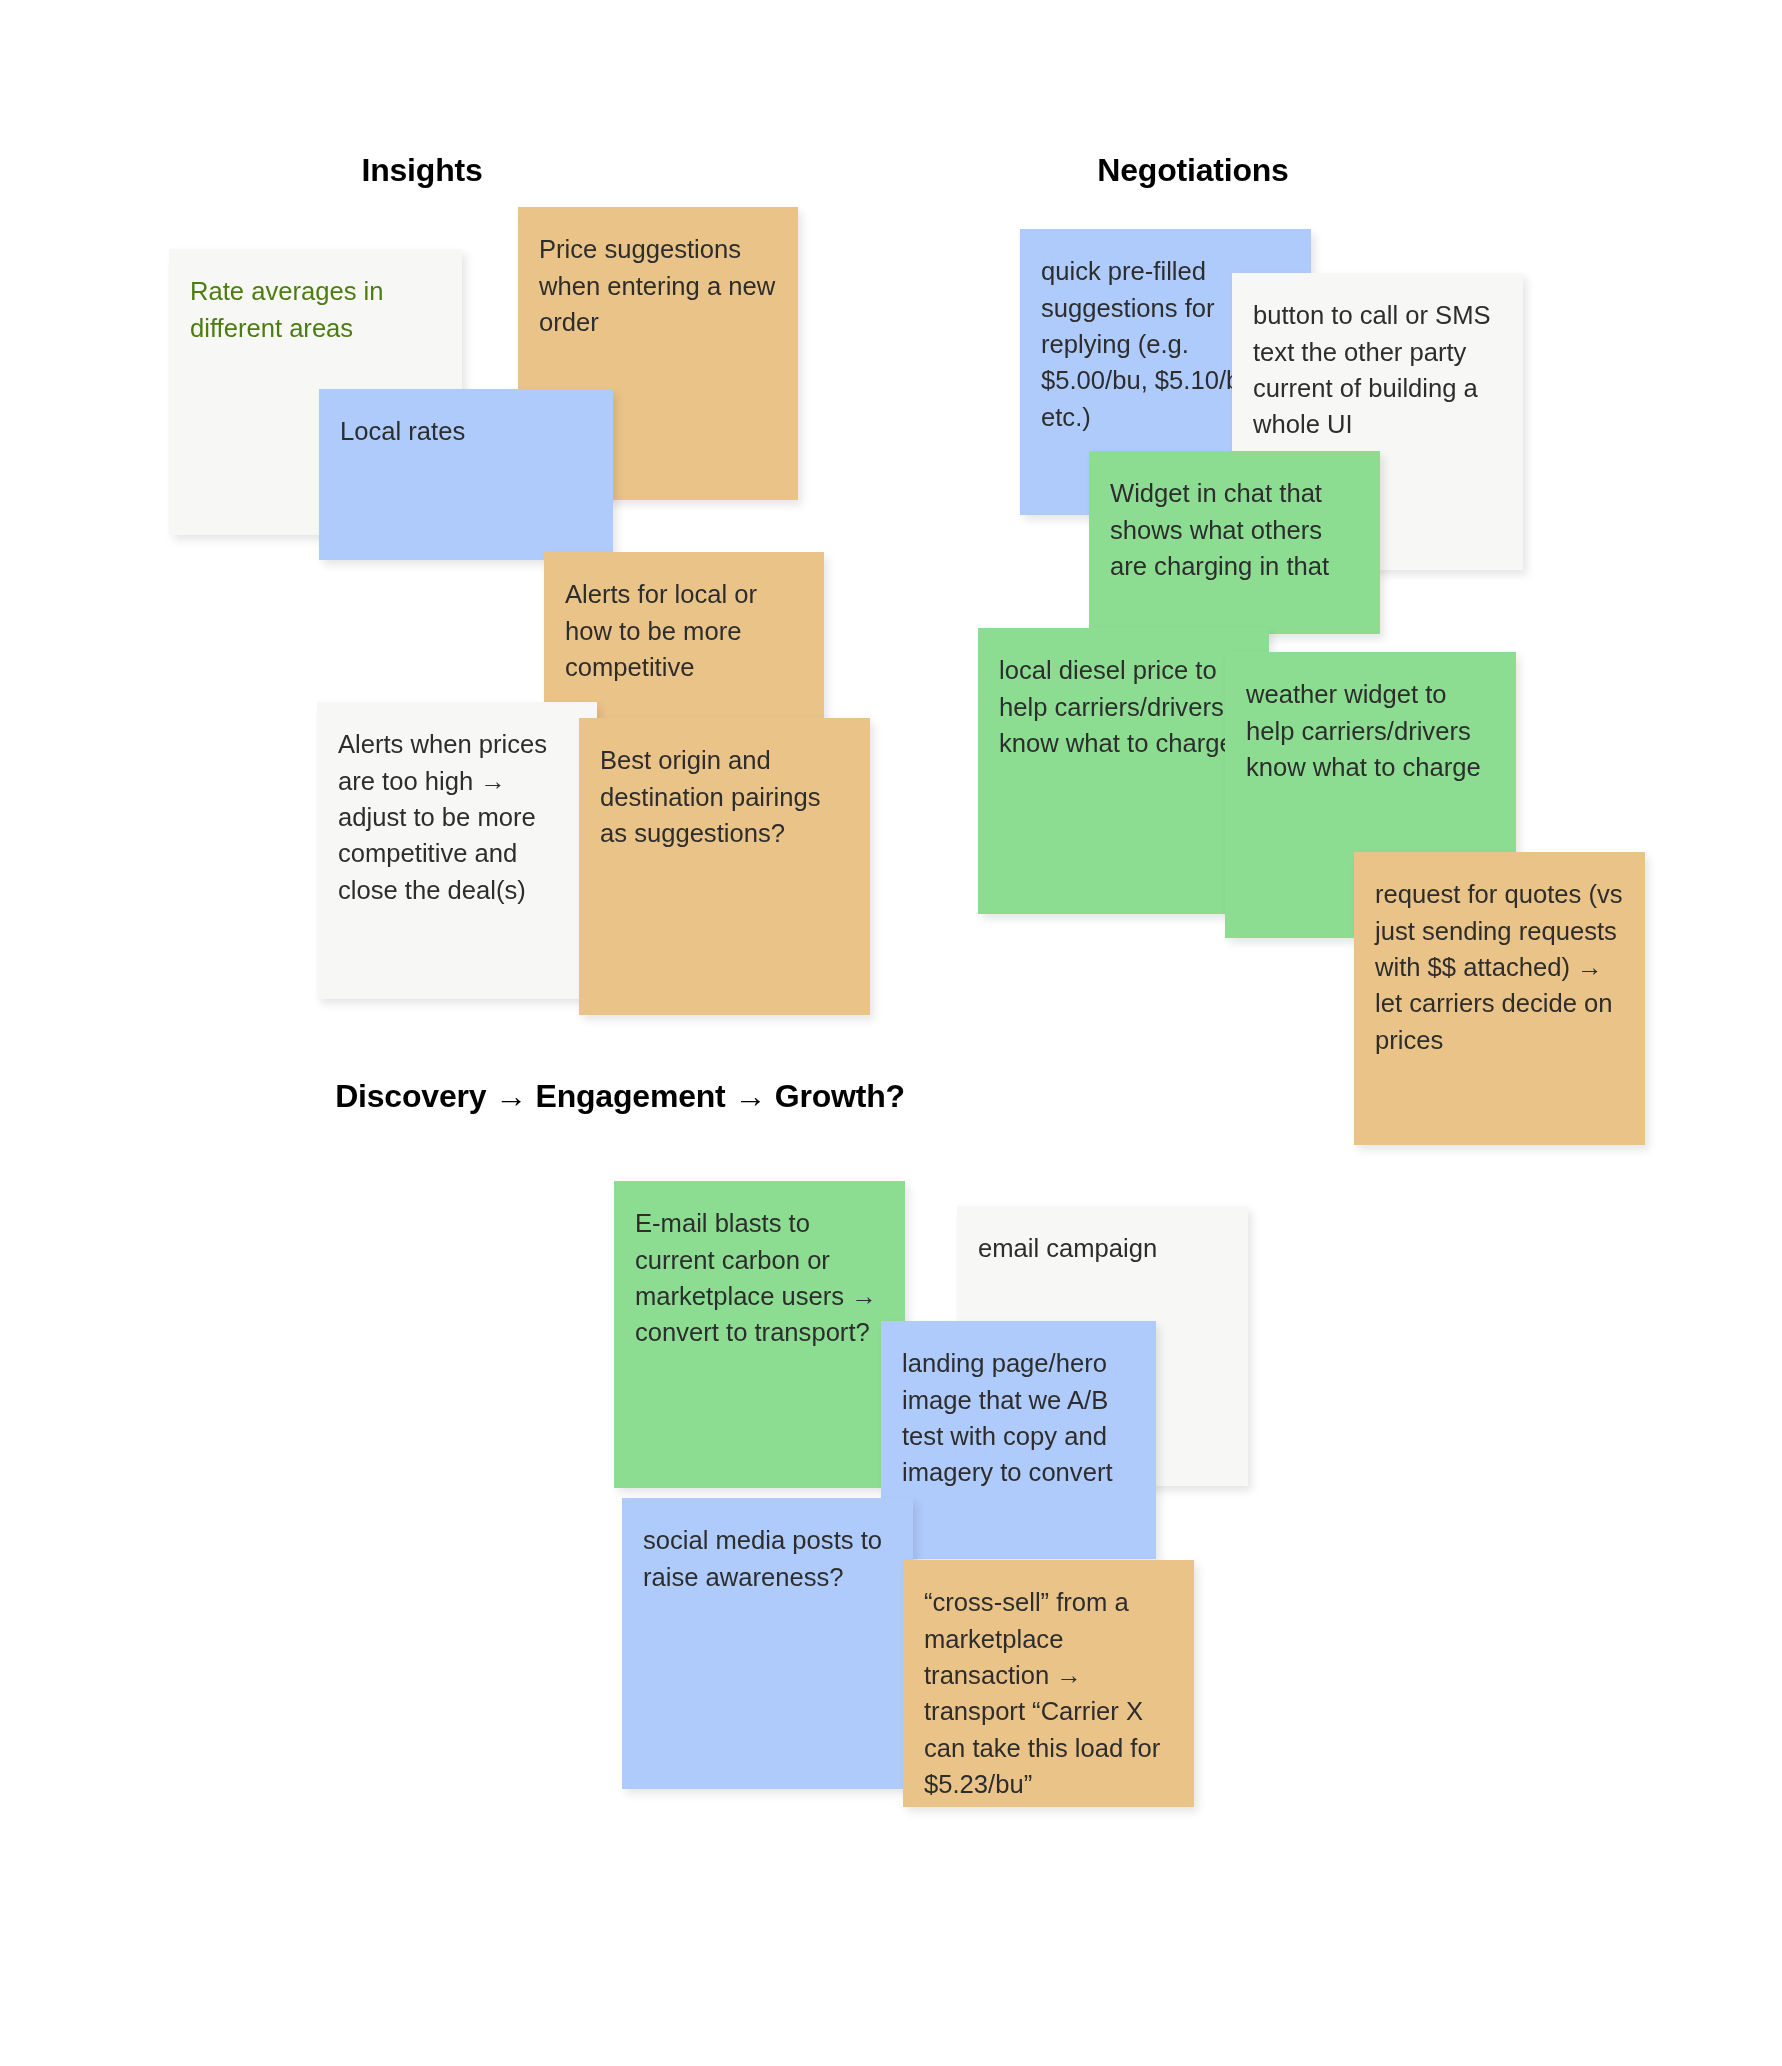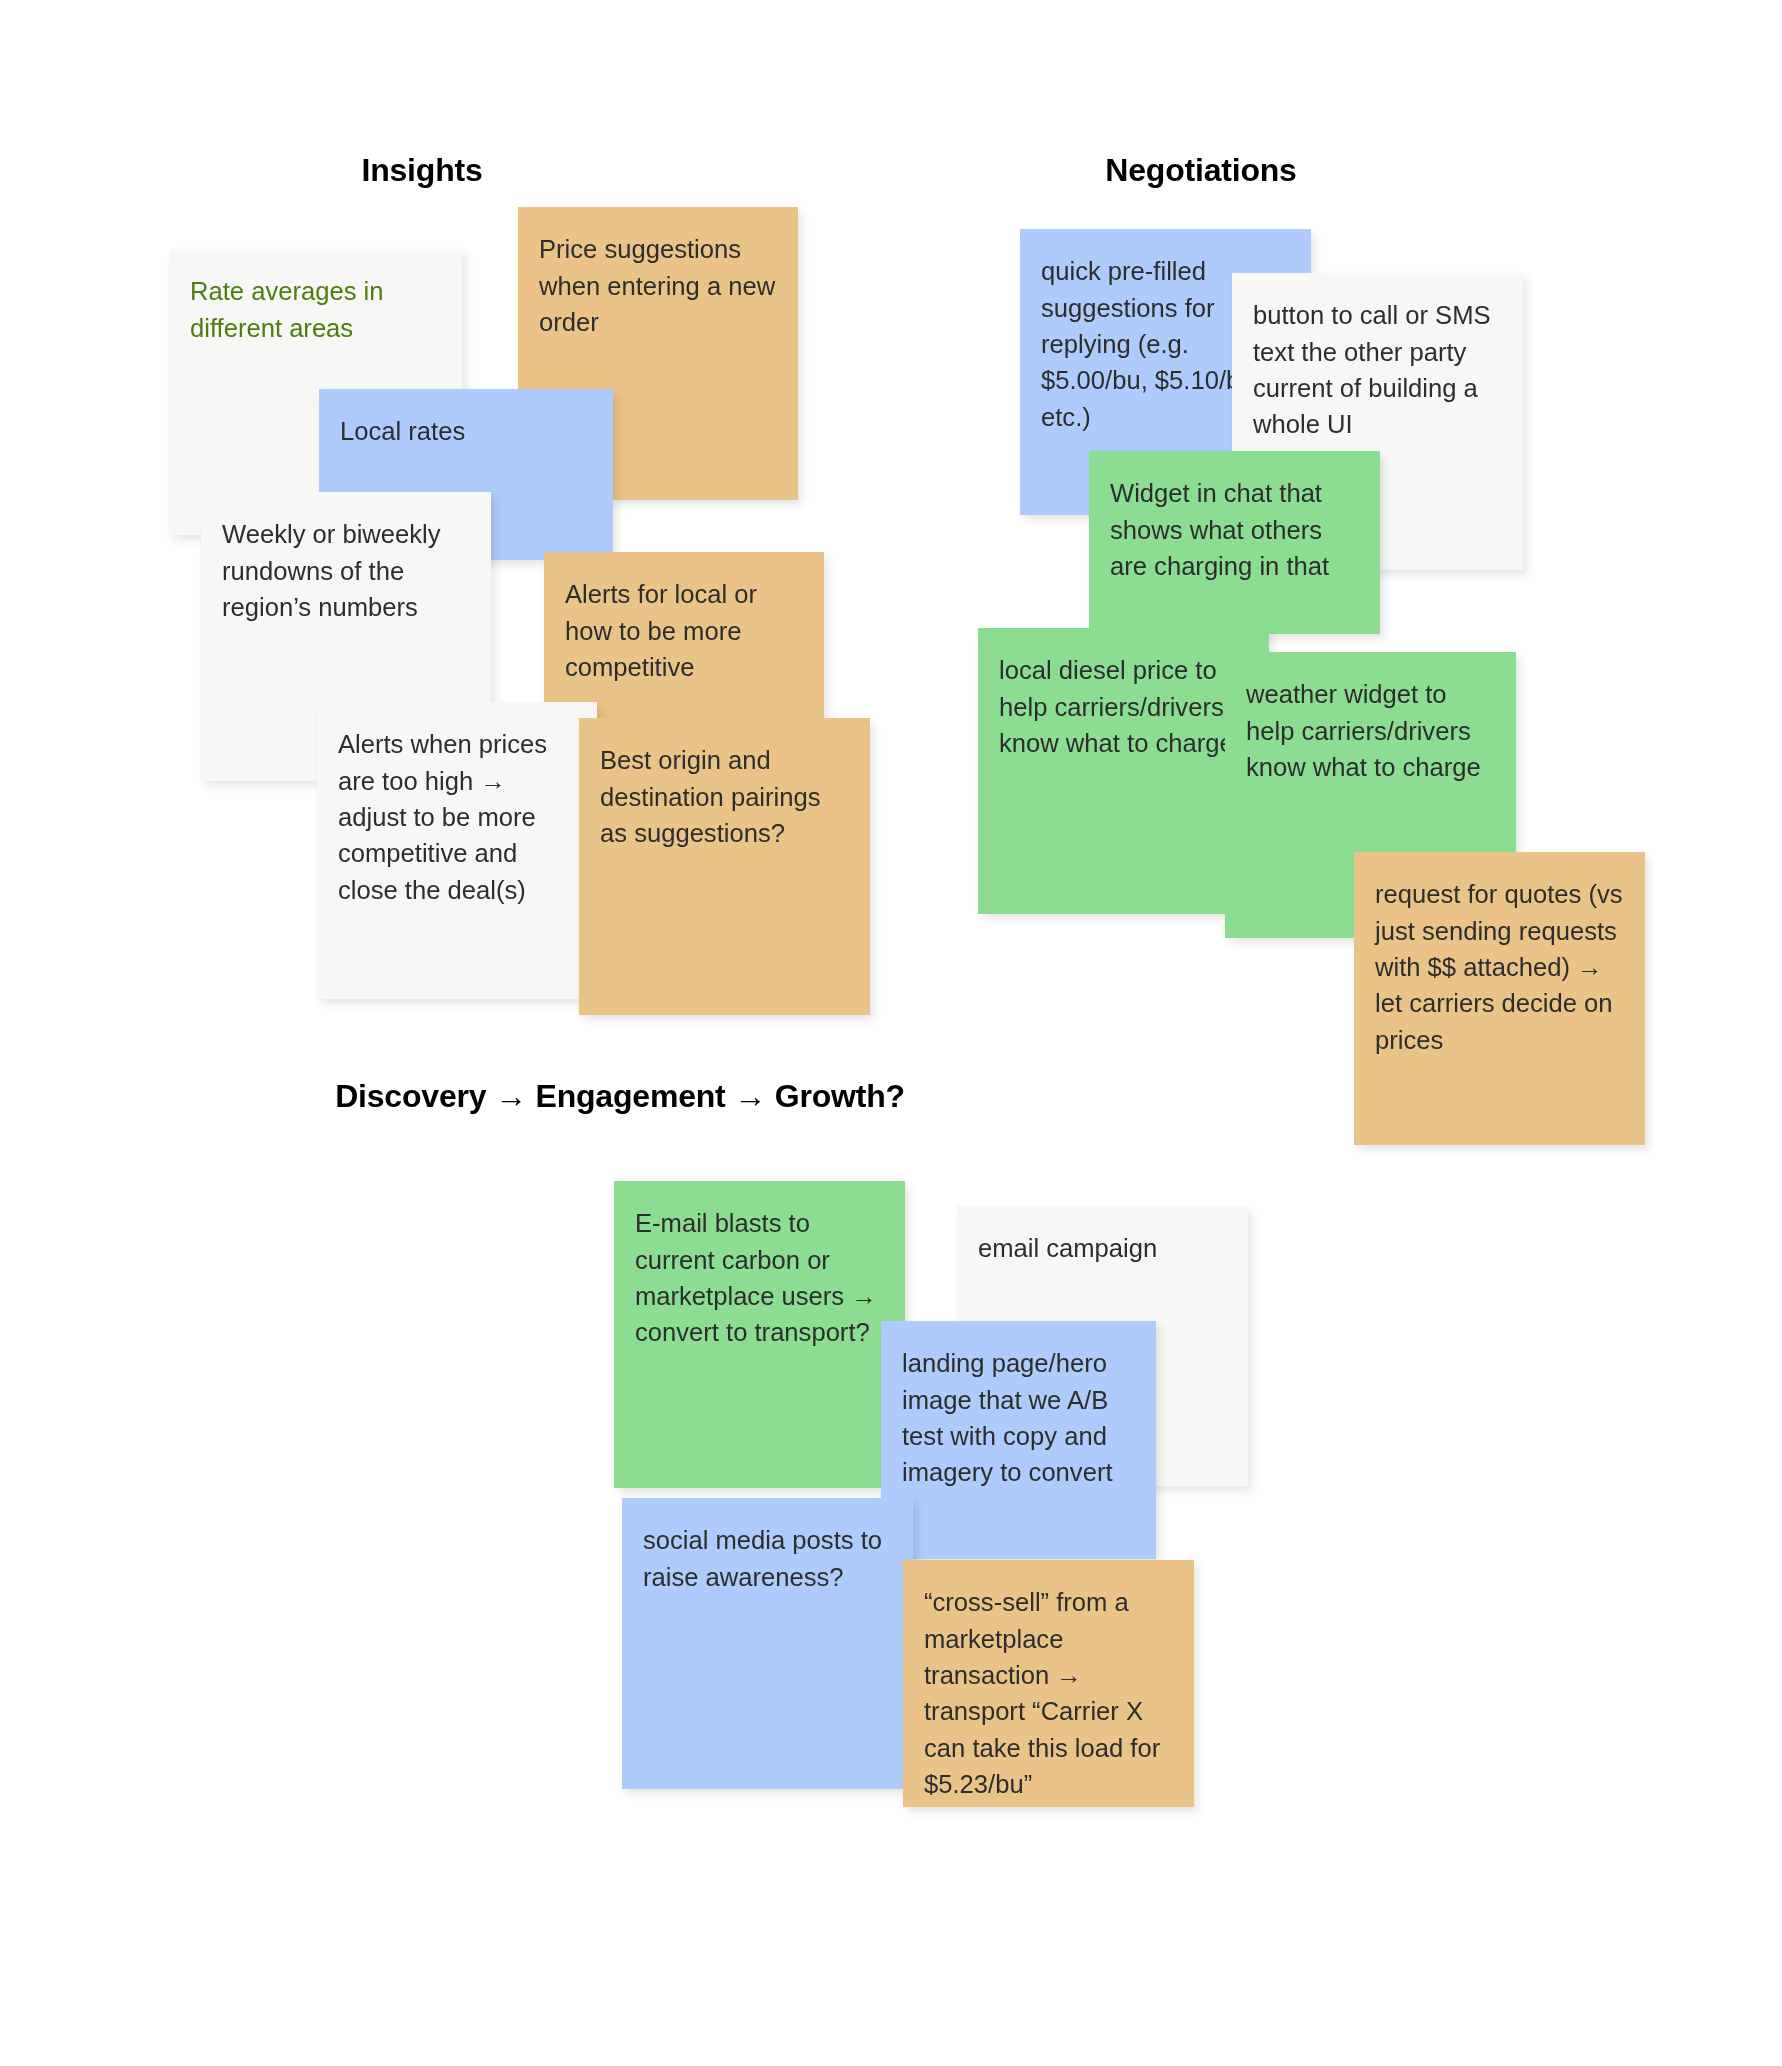--- a/index.html
+++ b/index.html
@@ -45,35 +45,32 @@
   }
   
 </style>
 </head>
 <body>
 
 <div id="board">
 
   <div class="section-title" id="title-insights" style="left: 422px; top: 152px; transform: translateX(-50%); color: rgb(0, 0, 0); text-align: right;">Insights</div>
 
-  <div class="section-title" id="title-negotiations" style="left: 1193px; top: 152px; transform: translateX(-50%); color: rgb(0, 0, 0); margin-left: 8px;">Negotiations</div>
+  <div class="section-title" id="title-negotiations" style="left: 1193px; top: 152px; transform: translateX(-50%); color: rgb(0, 0, 0);">Negotiations</div>
 
   <div class="section-title" id="title-discovery" style="left: 620px; top: 1078px; transform: translateX(-50%); color: rgb(0, 0, 0);">Discovery → Engagement → Growth?</div>
 
   <div class="note" id="note-rate-averages" style="left: 169px; top: 249px; width: 293px; height: 286px; z-index: 2; font-size: 25.6px; background: rgb(247, 247, 246); color: #4d7c0f;">
     <span class="note-text">Rate averages in different areas</span>
   </div>
   <div class="note" id="note-price-suggestions" style="left: 518px; top: 207px; width: 280px; height: 293px; z-index: 3; font-size: 25.6px; background: rgb(234, 195, 136); color: rgb(45, 45, 45);">
     <span class="note-text">Price suggestions when entering a new order</span>
   </div>
   <div class="note" id="note-local-rates" style="left: 319px; top: 389px; width: 294px; height: 171px; z-index: 4; font-size: 25.6px; background: rgb(174, 203, 252); color: rgb(45, 45, 45);">
     <span class="note-text">Local rates</span>
-  </div>
-  <div class="note" id="note-weekly-rundowns" style="left: 201px; top: 492px; width: 290px; height: 289px; z-index: 5; font-size: 25.6px; background: rgb(247, 247, 246); color: rgb(45, 45, 45);">
-    <span class="note-text">Weekly or biweekly rundowns of the region’s numbers</span>
   </div>
   <div class="note" id="note-alerts-for-prices" style="left: 544px; top: 552px; width: 280px; height: 172px; z-index: 6; font-size: 25.6px; background: rgb(234, 195, 136); color: rgb(45, 45, 45);">
     <span class="note-text">Alerts for local or how to be more competitive</span>
   </div>
   <div class="note" id="note-alerts-when-high" style="left: 317px; top: 702px; width: 280px; height: 297px; z-index: 7; font-size: 25.6px; background: rgb(247, 247, 246); color: rgb(45, 45, 45);">
     <span class="note-text">Alerts when prices are too high → adjust to be more competitive and close the deal(s)</span>
   </div>
   <div class="note" id="note-best-origin-dest" style="left: 579px; top: 718px; width: 291px; height: 297px; z-index: 8; font-size: 25.6px; background: rgb(234, 195, 136); color: rgb(45, 45, 45);">
     <span class="note-text">Best origin and destination pairings as suggestions?</span>
   </div>

